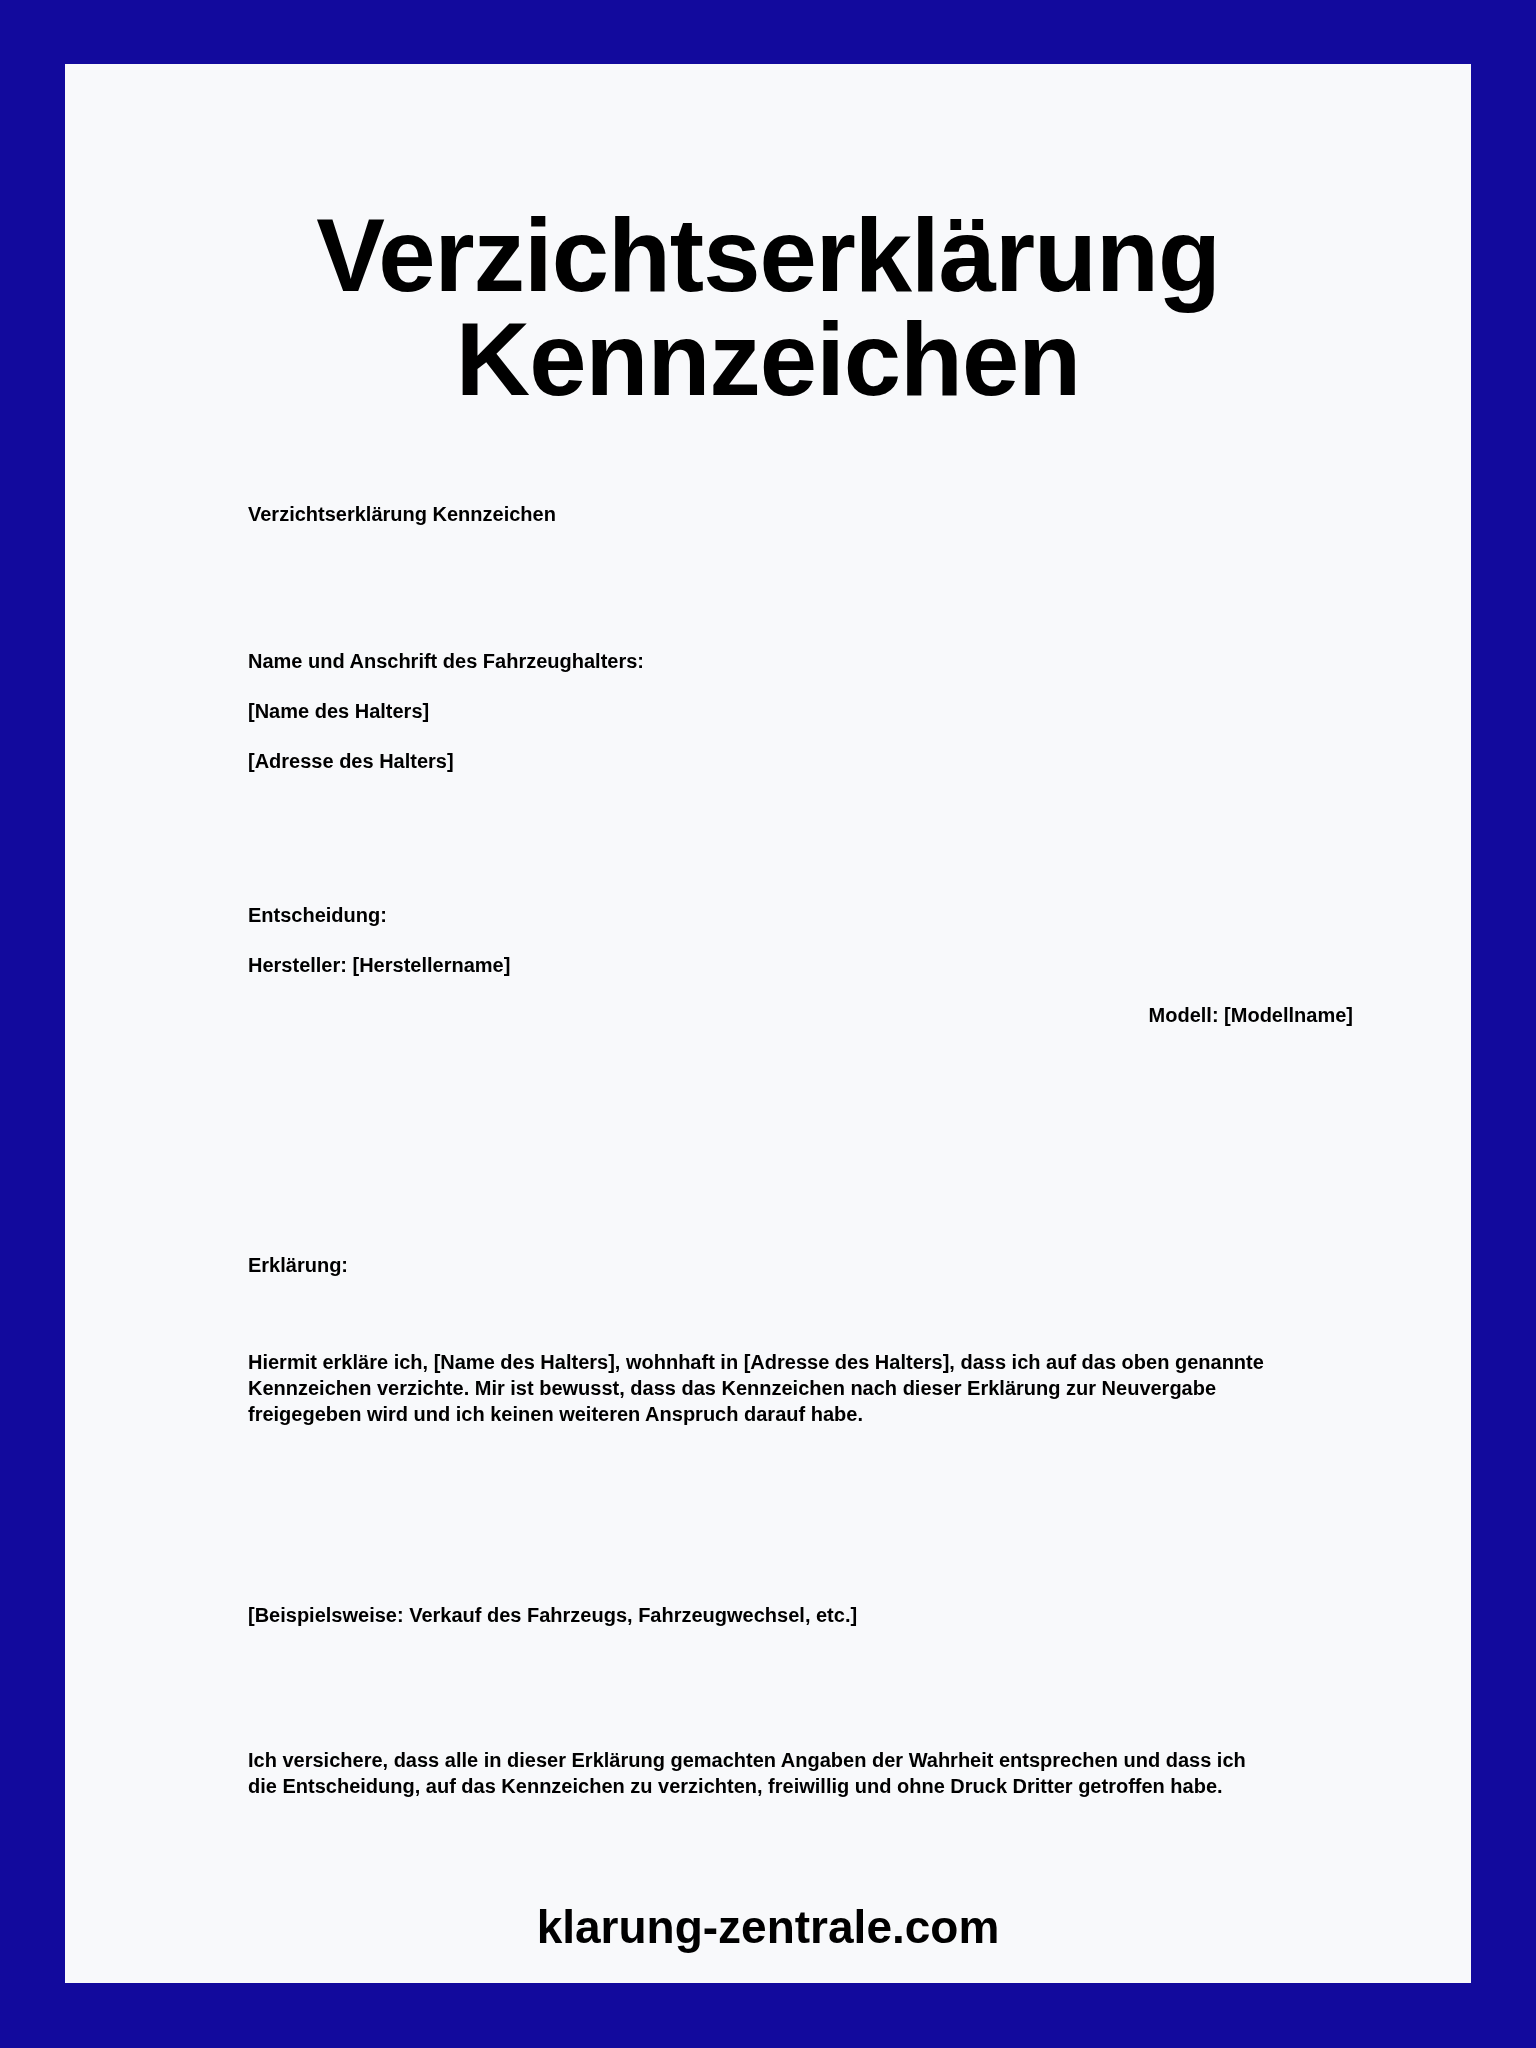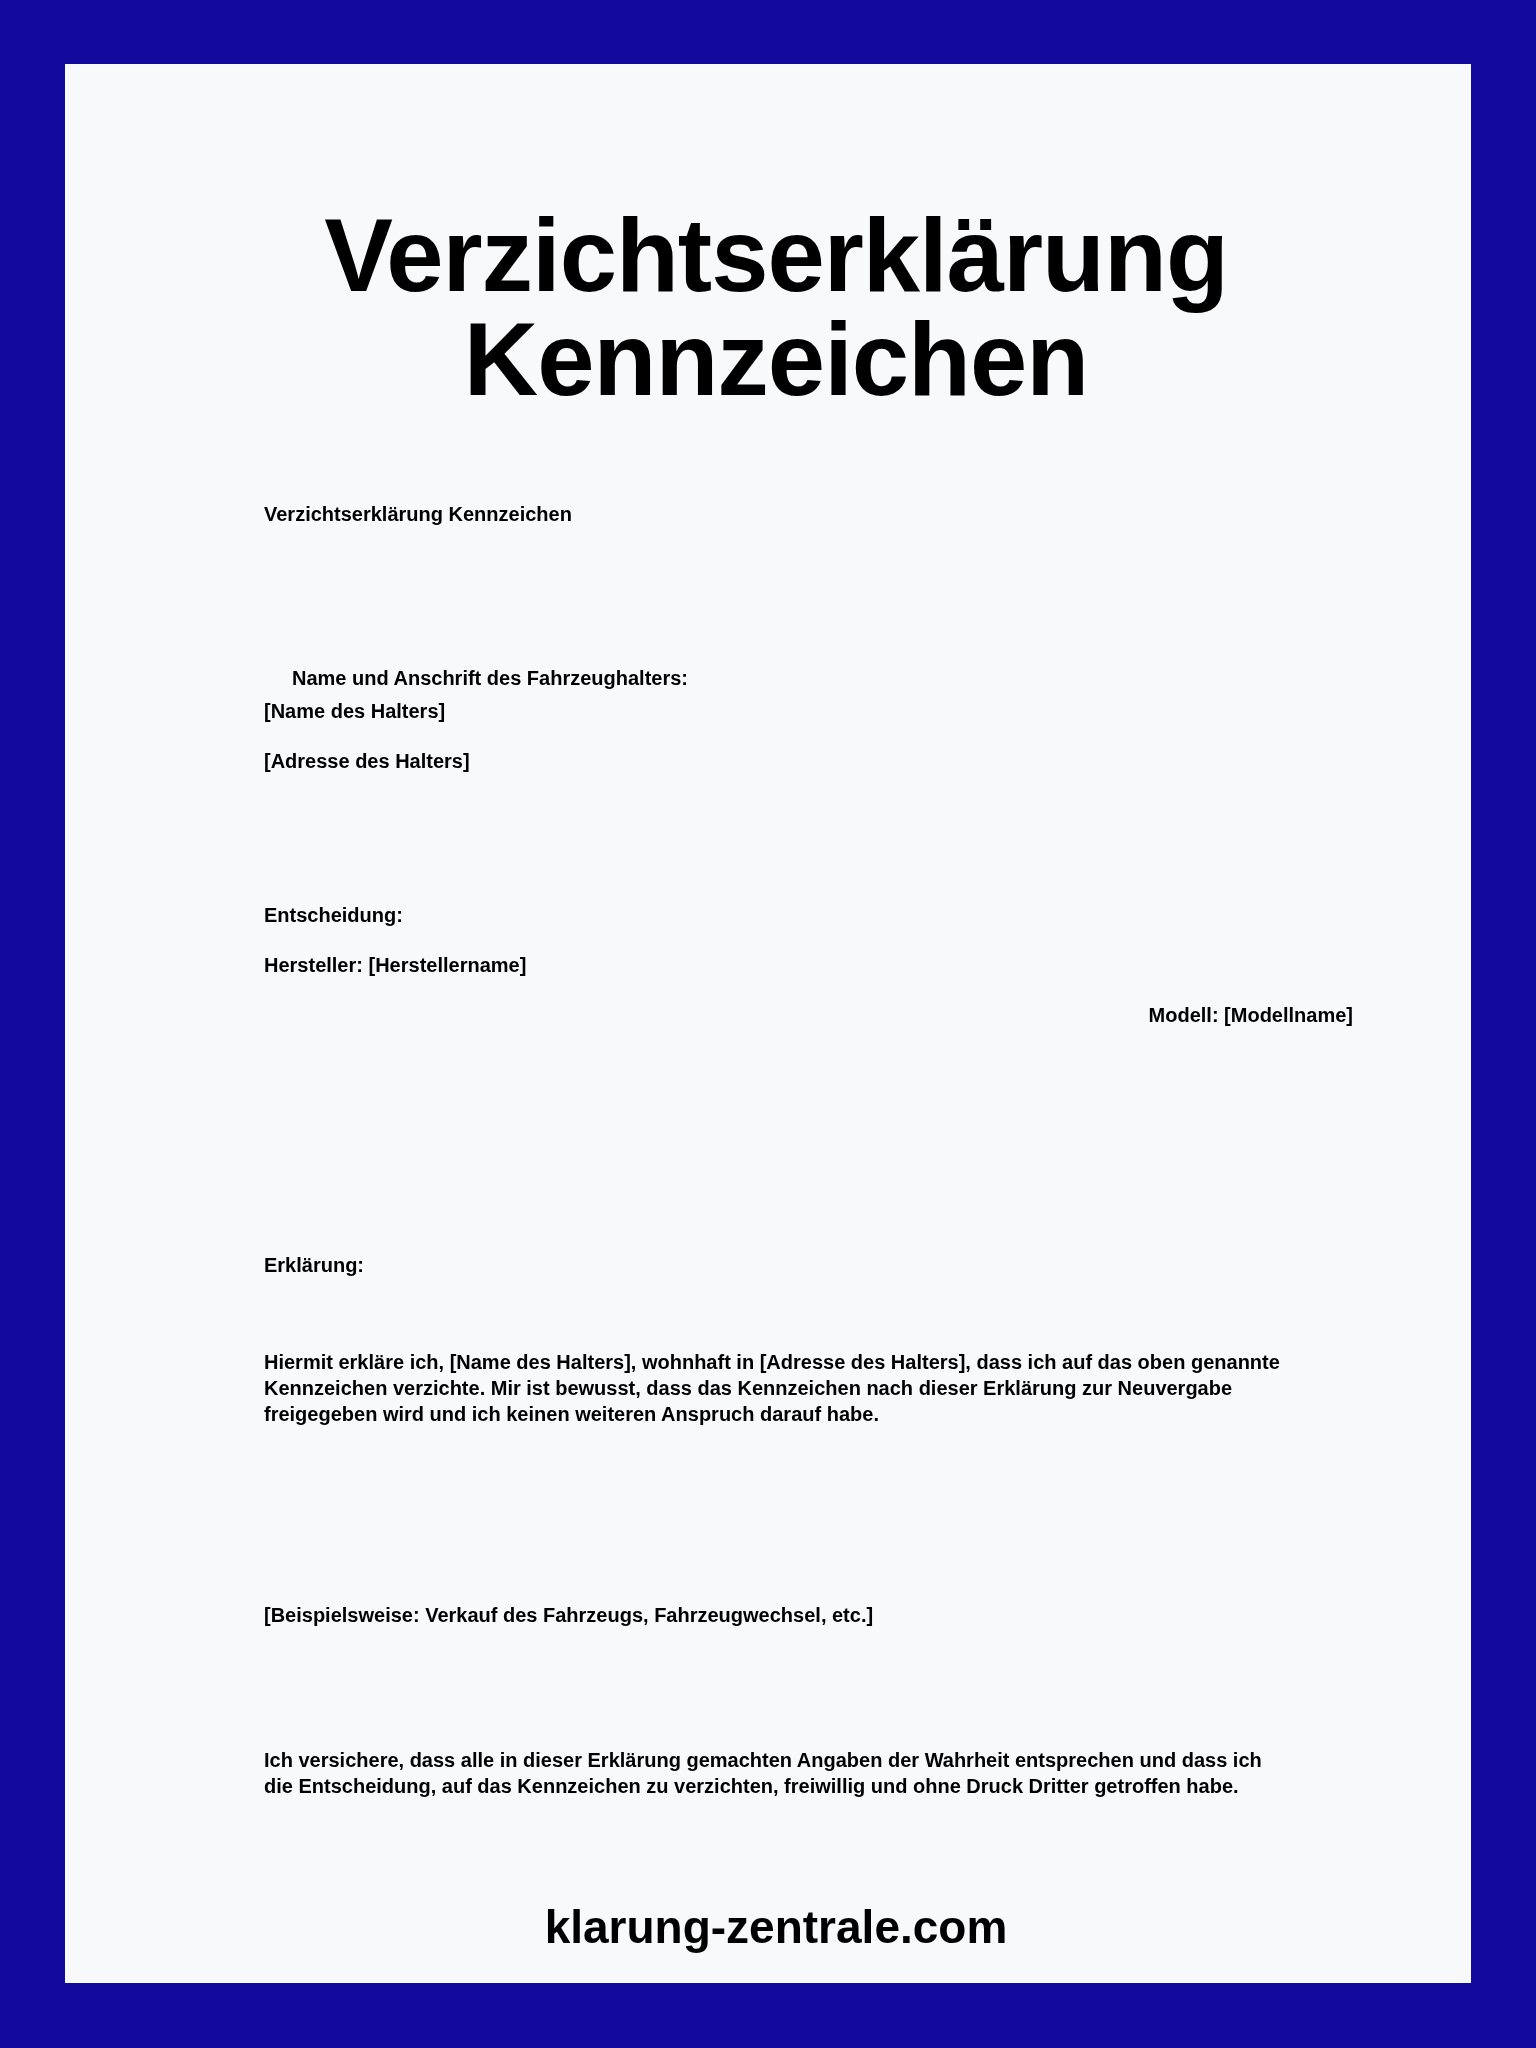--- a/index.html
+++ b/index.html
@@ -23,32 +23,31 @@
     color:var(--text);
   }
   .tb{                       
     position:absolute;
     left:183px; right:118px;
     font-weight:bold;
     font-size:20px;
     line-height:26px;
     white-space:pre-line;
     color:var(--text);
-    padding-left:16px;
   }
   .title{
     left:0; right:0;
     text-align:center;
     font-size:103px;
     line-height:104px;
     letter-spacing:-1px;
     top:140px;
   }
   .subtitle{top:437px;}
-  .holder-heading{top:601px;margin-left:28px;}
+  .holder-heading{top:584px;}
   .holder-name{top:634px;}
   .holder-address{top:684px;}
   .vehicle-heading{top:838px;}
   .vehicle-manufacturer{top:888px;}
   .vehicle-model{top:938px;text-align:right;}
   .vehicle-vin{top:988px;}
   .vehicle-plate{top:1038px;}
   .declaration-heading{top:1188px;}
   .declaration-body{top:1285px;}
   .reason-heading{top:1488px;}

